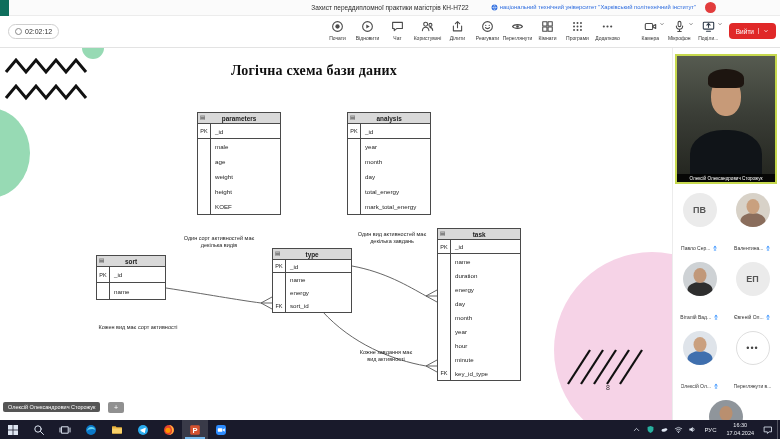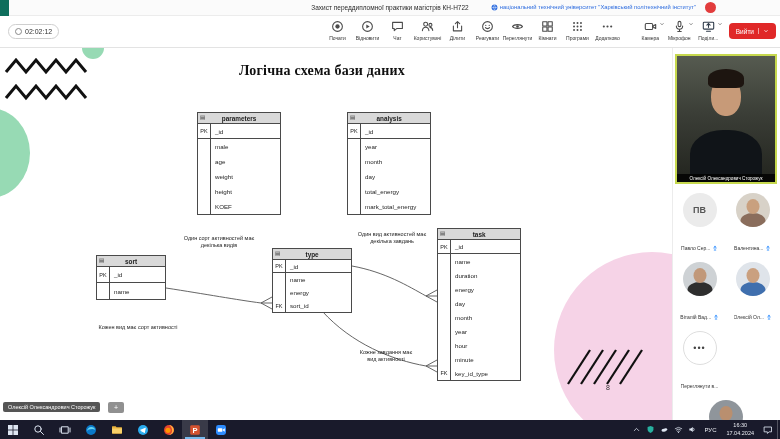--- a/index.html
+++ b/index.html
@@ -27,21 +27,21 @@
   .tb-item.dev{width:27px}
   .dev-chev{position:absolute;right:-1px;top:2px;width:6px;height:6px}
   .dev-chev svg{width:6px;height:6px;display:block}
   .leave-btn{margin-left:5px;margin-top:4px;background:#e02828;color:#fff;border:none;border-radius:4px;font-size:6.5px;height:16px;padding:0 7px;display:flex;align-items:center;gap:4px;font-family:inherit;cursor:pointer}
   .lv-chev{border-left:1px solid rgba(255,255,255,.55);padding-left:4px;display:flex;align-items:center}
   .lv-chev svg{width:6px;height:6px;display:block}
 
   
   .slide{position:absolute;left:0;top:48px;width:672px;height:372px;background:#fff;overflow:hidden}
   .deco{position:absolute;inset:0;width:672px;height:372px}
-  .slide-title{position:absolute;left:16px;top:15px;width:612px;text-align:center;font-family:"Liberation Serif",serif;font-weight:bold;font-size:14px;color:#101010;letter-spacing:.2px}
+  .slide-title{position:absolute;left:8px;top:15px;width:612px;text-align:center;font-family:"Liberation Serif",serif;font-weight:bold;font-size:14px;color:#101010;letter-spacing:.2px}
   #er-layer,#rel-layer{position:absolute;inset:0}
   .er-table{position:absolute;background:#fff;border:1px solid #4a4a4a;font-size:6.2px;color:#1c1c1c}
   .er-header{background:#d9d9d9;border-bottom:1px solid #4a4a4a;display:flex;align-items:center;height:11px;padding:0 2px;gap:2px}
   .er-header .ticon{font-size:5.5px;line-height:1;color:#333}
   .er-header .tname{flex:1;text-align:center;font-weight:bold;font-size:6.4px}
   .er-header .tsp{width:5px}
   .er-row{display:flex;align-items:stretch}
   .er-key{width:13px;min-width:13px;border-right:1px solid #4a4a4a;font-size:5.5px;display:flex;align-items:center;justify-content:center;color:#222}
   .er-field{padding-left:4px;display:flex;align-items:center}
   .er-row.pk{border-bottom:1px solid #4a4a4a}
@@ -502,20 +502,32 @@
             <span class="pname">Віталій Вад...</span>
             <span class="pmic">
               <svg viewBox="0 0 12 12">
                 <rect x="4.7" y="1.3" width="2.6" height="4.8" rx="1.3" fill="#2d8cff"></rect>
                 <path d="M3.1 5.6a2.9 2.9 0 0 0 5.8 0M6 8.5v1.9M4.4 10.6h3.2" stroke="#2d8cff" fill="none" stroke-linecap="round"></path>
               </svg>
             </span>
           </div>
         </div>
         <div class="pcell">
+          <div class="avatar initials">ЕП</div>
+          <div class="pname-row">
+            <span class="pname">Євгеній Ол...</span>
+            <span class="pmic">
+              <svg viewBox="0 0 12 12">
+                <rect x="4.7" y="1.3" width="2.6" height="4.8" rx="1.3" fill="#2d8cff"></rect>
+                <path d="M3.1 5.6a2.9 2.9 0 0 0 5.8 0M6 8.5v1.9M4.4 10.6h3.2" stroke="#2d8cff" fill="none" stroke-linecap="round"></path>
+              </svg>
+            </span>
+          </div>
+        </div>
+        <div class="pcell">
           <div class="avatar photo photo-c"></div>
           <div class="pname-row">
             <span class="pname">Олексій Ол...</span>
             <span class="pmic">
               <svg viewBox="0 0 12 12">
                 <rect x="4.7" y="1.3" width="2.6" height="4.8" rx="1.3" fill="#2d8cff"></rect>
                 <path d="M3.1 5.6a2.9 2.9 0 0 0 5.8 0M6 8.5v1.9M4.4 10.6h3.2" stroke="#2d8cff" fill="none" stroke-linecap="round"></path>
               </svg>
             </span>
           </div>

